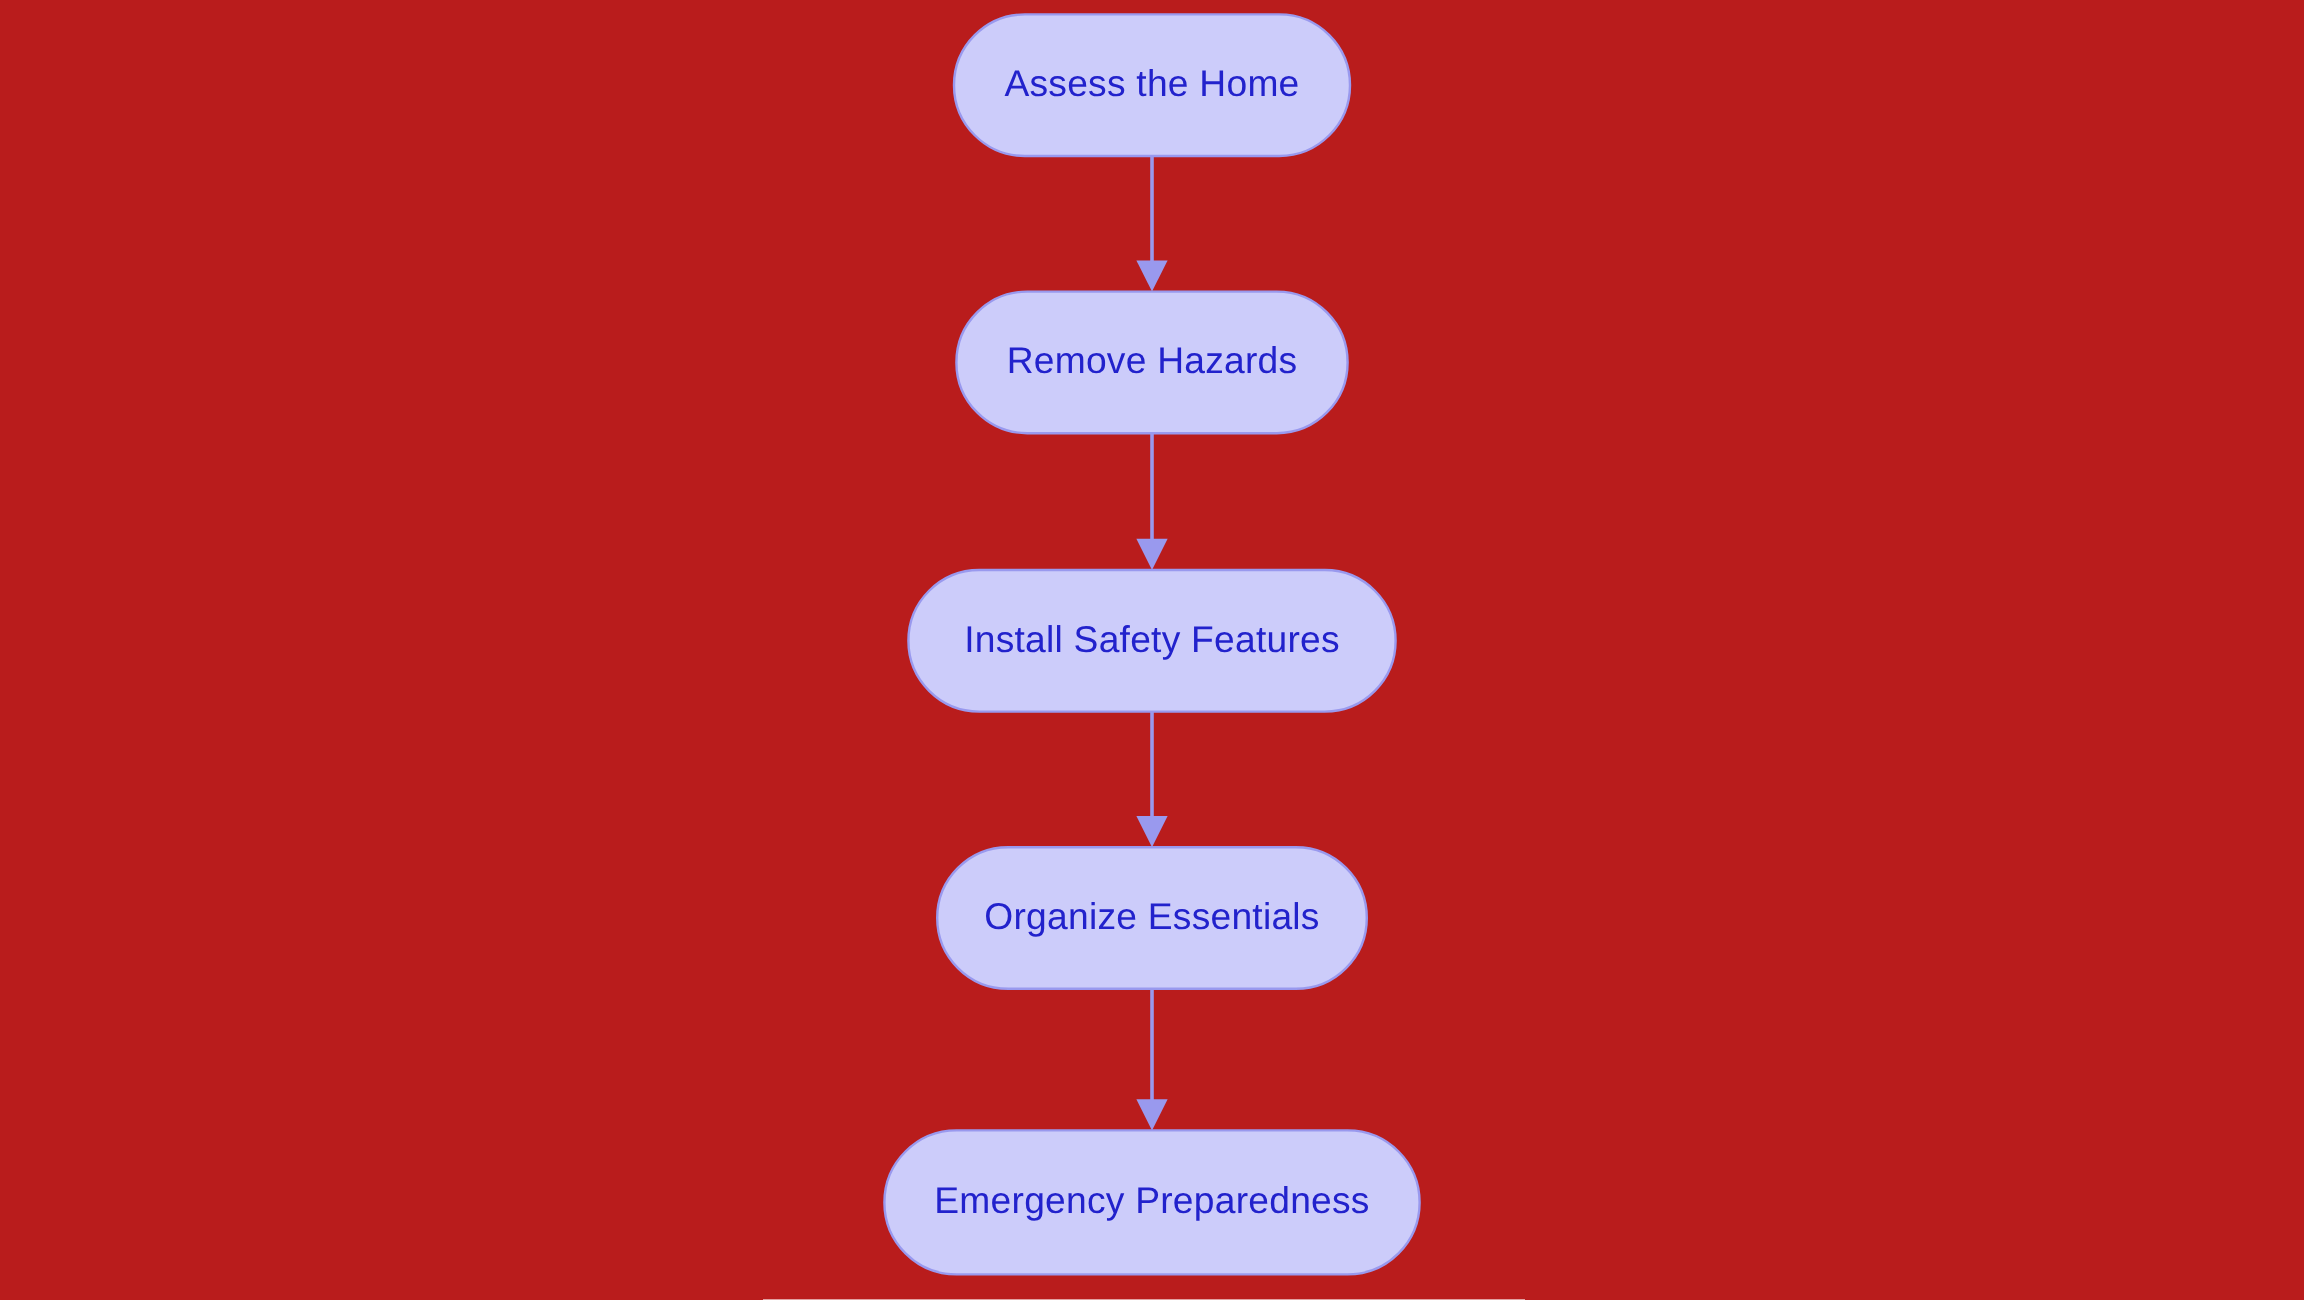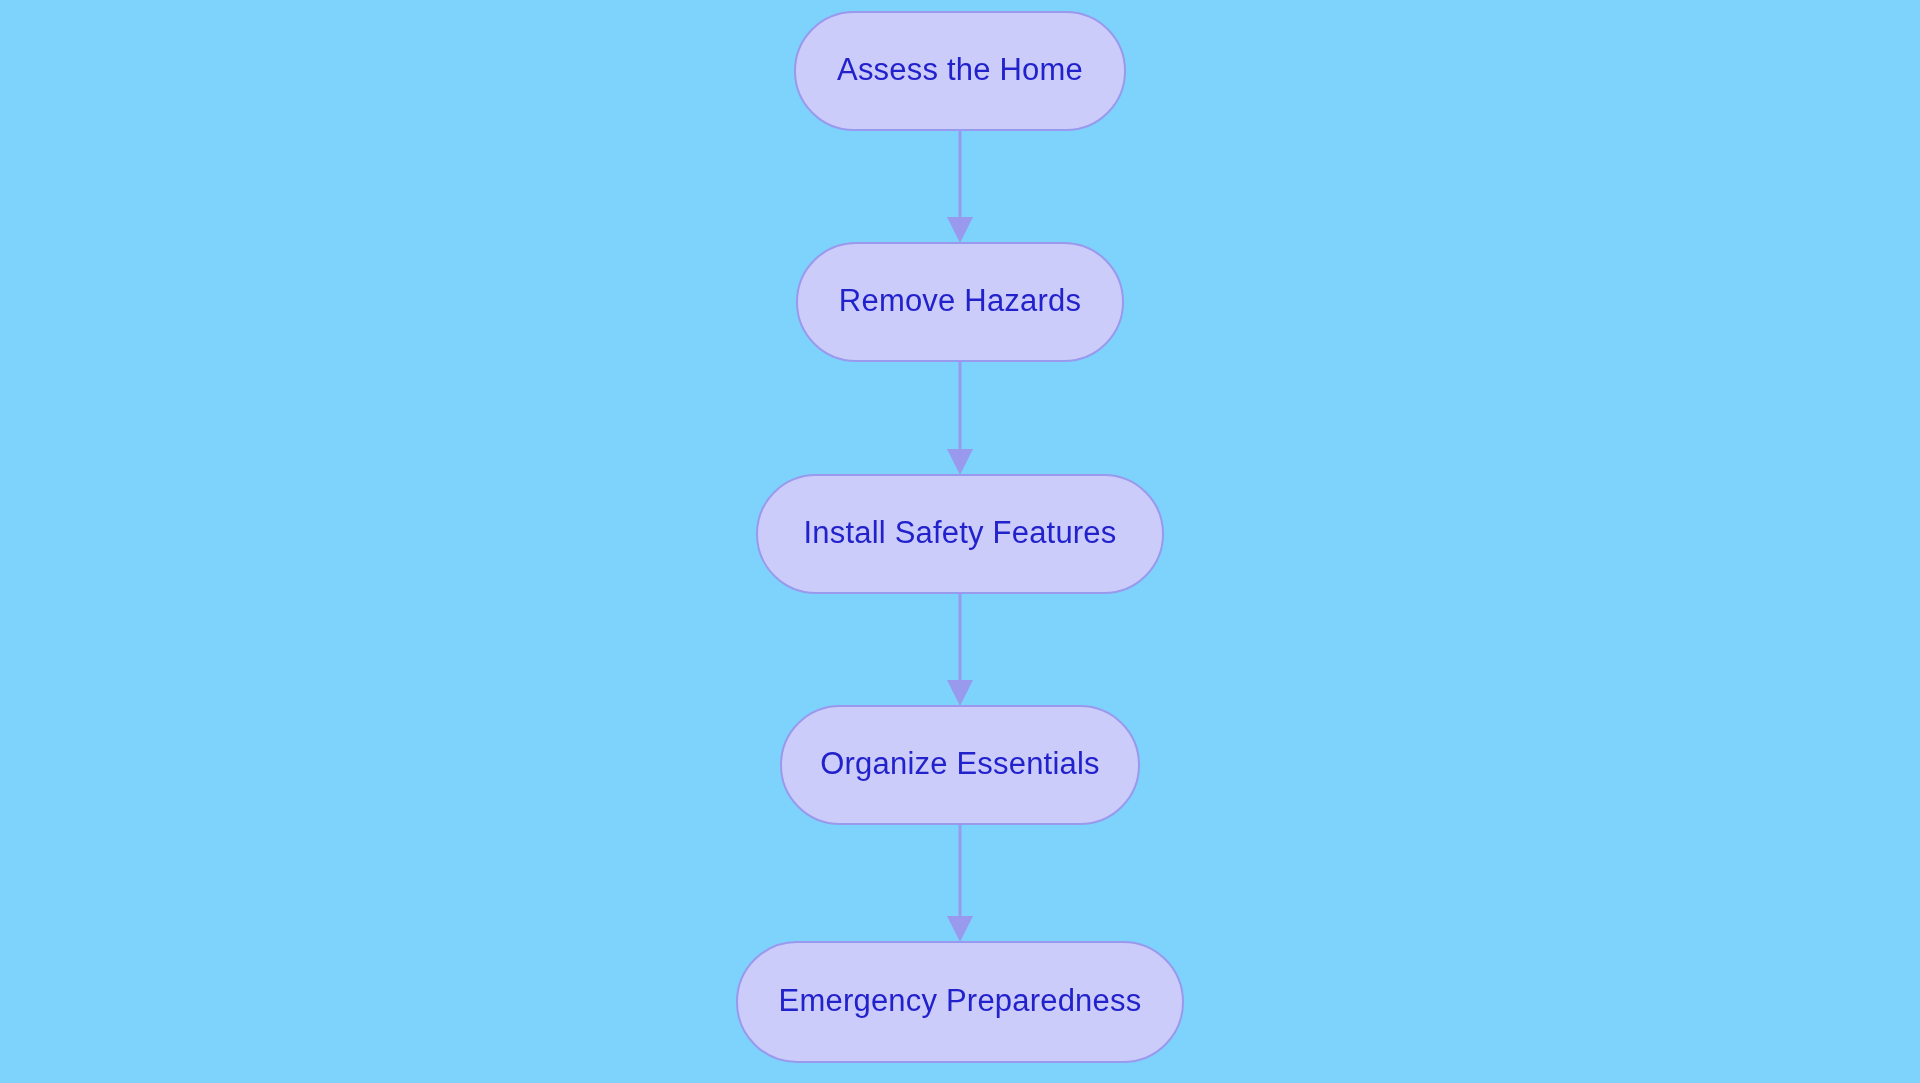--- a/index.html
+++ b/index.html
@@ -11,21 +11,21 @@
   body {
     width: 1920px;
     height: 1083px;
     overflow: hidden;
     font-family: "Liberation Sans", "DejaVu Sans", sans-serif;
   }
   #flowchart-canvas {
     position: relative;
     width: 1920px;
     height: 1083px;
-    background: #7dd3fc;
+    background: #b91c1c;
   }
   .flow-svg {
     position: absolute;
     top: 0;
     left: 0;
     width: 1920px;
     height: 1083px;
   }
   .node-shape {
     fill: #ccccfa;

